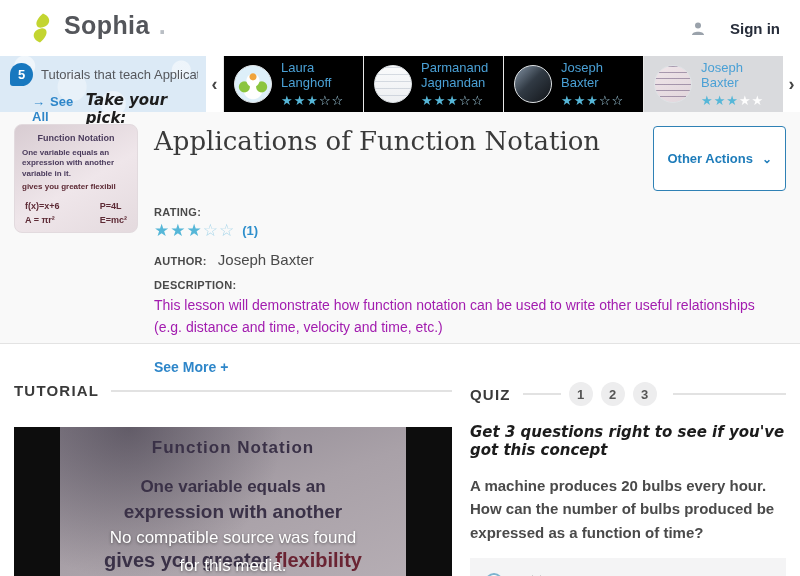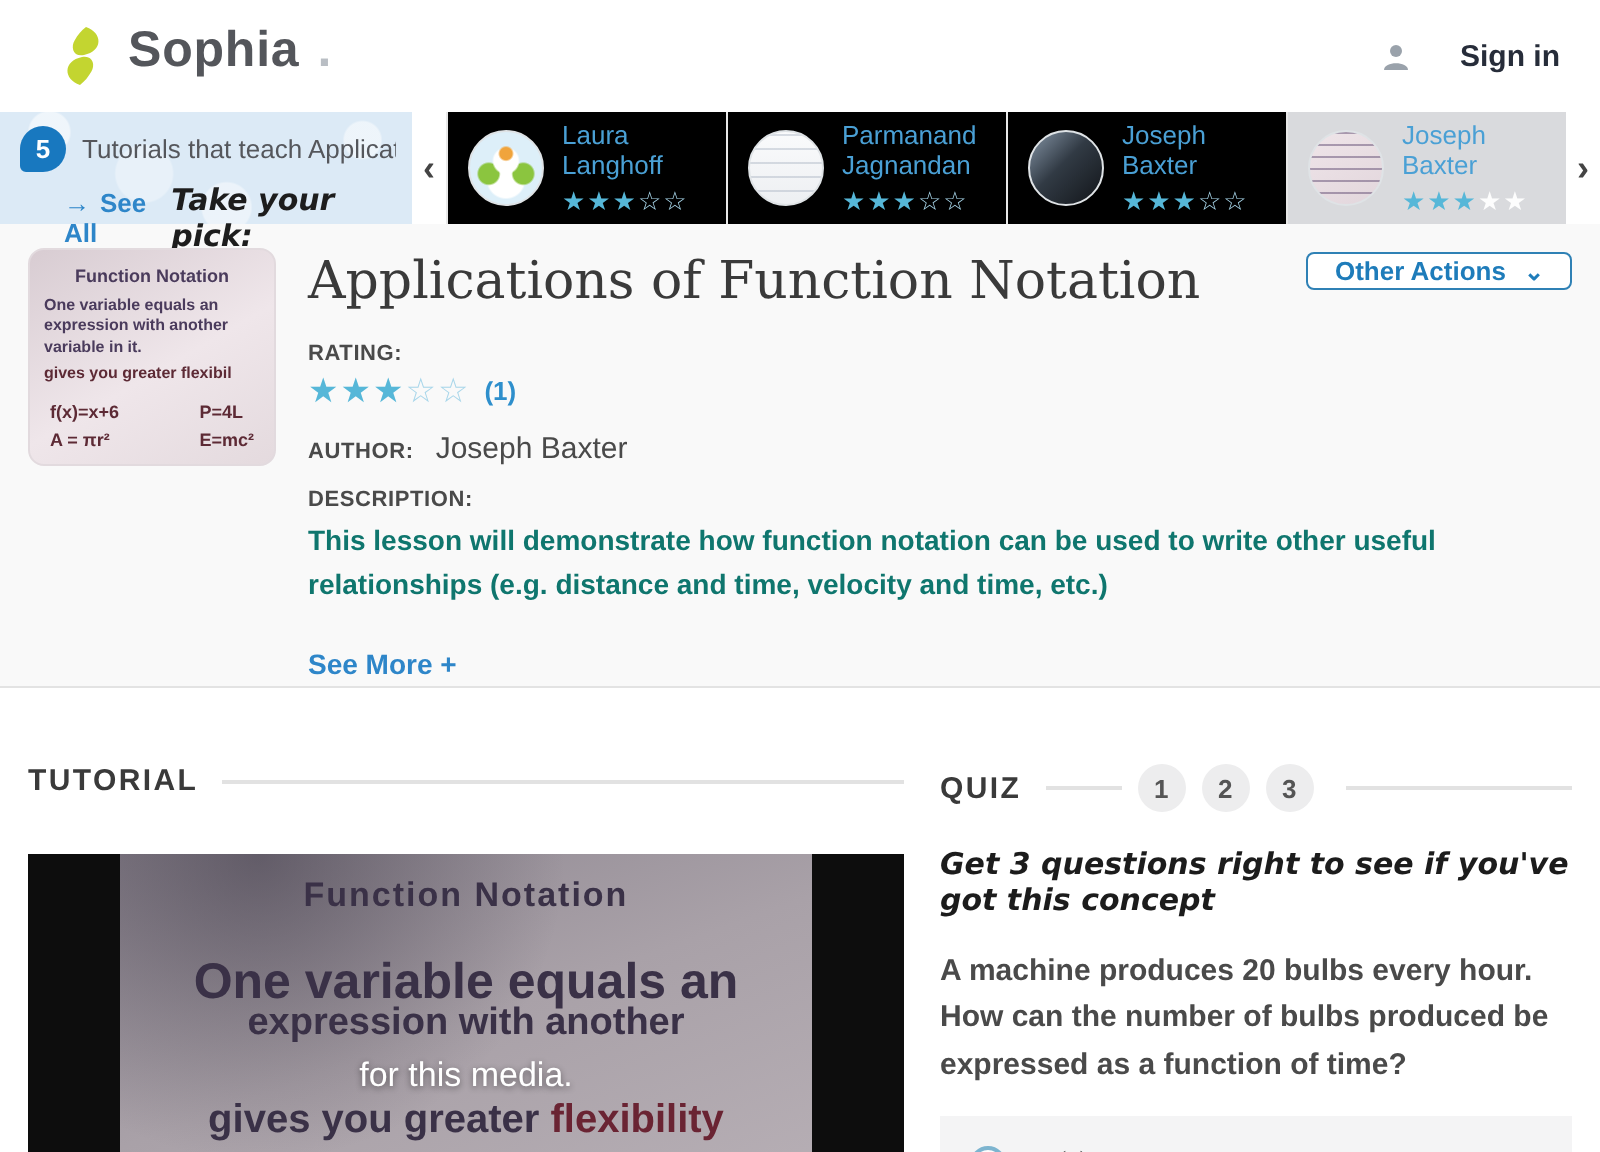--- a/index.html
+++ b/index.html
@@ -72,31 +72,31 @@
   .thumb-line { color:#4a3b5c; font-size:8px; line-height:1.3; padding:0 7px; }
   .thumb-line.red { color:#5d2a35; margin-top:3px; }
   .thumb-formulas { display:flex; justify-content:space-between; padding:6px 10px 0;
     color:#5d2a35; font-size:9px; line-height:1.6; }
   .lesson-main { flex:1; padding-left:16px; padding-top:0; }
   .title-row { display:flex; justify-content:space-between; align-items:flex-start; }
   .lesson-title { font-family:"DejaVu Serif", serif; font-weight:normal; font-size:26px;
     color:#3a3a3a; margin-top:2px; }
   .other-actions { display:flex; align-items:center; gap:9px; border:1px solid #2f81b5;
     color:#1e7cba; background:#fff; border-radius:4px; font-size:13px; font-weight:bold;
-    padding:1px 13px; cursor:pointer; margin-top:2px; }
+    padding:24px 13px; cursor:pointer; margin-top:2px; }
   .oa-chev { font-size:12px; }
   .meta-label { font-size:11px; font-weight:bold; color:#4a4a4a; letter-spacing:.3px; }
   .rating-block { margin-top:15px; }
   .rating-row { display:flex; align-items:center; margin-top:2px; }
   .rating-row .stars-filled, .rating-row .stars-empty { font-size:17px; letter-spacing:1px; }
   .rating-count { color:#2e8fcc; font-size:13px; font-weight:bold; margin-left:7px; cursor:pointer; }
   .author-row { display:flex; align-items:baseline; gap:11px; margin-top:10px; }
   .author-name { font-size:15px; color:#4a4a4a; }
   .desc-block { margin-top:11px; }
-  .desc-text { font-size:14px; color:#0f766e; line-height:1.55; margin-top:4px; max-width:645px;font-weight:bold; }
+  .desc-text { font-size:14px; color:#a21caf; line-height:1.55; margin-top:4px; max-width:645px; }
   .see-more { display:inline-block; color:#2e86c9; font-weight:bold; font-size:14px;
     margin-top:21px; cursor:pointer; }
 
   
   .bottom { display:flex; padding:0 14px; background:#fff; }
   .tutorial-col { width:438px; margin-right:18px; flex-shrink:0; }
   .quiz-col { flex:1; }
   .sec-head { display:flex; align-items:center; margin-top:38px; }
   .sec-title { font-size:15px; font-weight:bold; color:#3a3a3a; letter-spacing:1.2px; }
   .sec-line { flex:1; height:2px; background:#e2e2e2; margin-left:12px; }
@@ -107,21 +107,21 @@
 
   
   .video { margin-top:28px; height:200px; background:#0d0d0d; position:relative;
     display:flex; justify-content:center; cursor:pointer; }
   .video-frame { width:346px; height:100%; position:relative; overflow:hidden; text-align:center;
     font-weight:bold; color:#3a3147;
     background:
       radial-gradient(circle at 20% 0%, rgba(40,35,50,.45) 0%, transparent 45%),
       linear-gradient(160deg,#8d8690 0%, #a9a1a8 45%, #bab2b8 100%); }
   .board-title { position:absolute; top:11px; left:0; right:0; font-size:17px; letter-spacing:1px; }
-  .board-l1 { position:absolute; top:50px; left:0; right:0; font-size:25px; }
+  .board-l1 { position:absolute; top:50px; left:0; right:0; font-size:17px; }
   .board-l2 { position:absolute; top:74px; left:0; right:0; font-size:19px; }
   .board-l3 { position:absolute; top:98px; left:0; right:0; font-size:19px; }
   .board-l4 { position:absolute; top:122px; left:0; right:0; font-size:20px; }
   .board-l4 .red { color:#6a2433; }
   .video-error { position:absolute; top:97px; left:0; right:0; text-align:center; color:#fff;
     font-size:17px; line-height:1.65; text-shadow:0 1px 3px rgba(0,0,0,.45); }
 
   
   .quiz-tagline { font-family:"DejaVu Sans", sans-serif; font-style:italic; font-weight:bold;
     font-size:15px; color:#1c1c1c; margin-top:17px; }
@@ -260,20 +260,21 @@
       <span class="sec-line"></span>
     </div>
     <div class="video">
       <div class="video-frame">
         <div class="board-title">Function Notation</div>
         <div class="board-l1">One variable equals an</div>
         <div class="board-l2">expression with another</div>
         <div class="board-l4"><span>gives you greater </span><span class="red">flexibility</span></div>
       </div>
       <div class="video-error">
+        <div>No compatible source was found</div>
         <div>for this media.</div>
       </div>
     </div>
   </div>
 
   <div class="quiz-col">
     <div class="sec-head">
       <span class="sec-title">QUIZ</span>
       <span class="sec-line short"></span>
       <span class="step">1</span>

